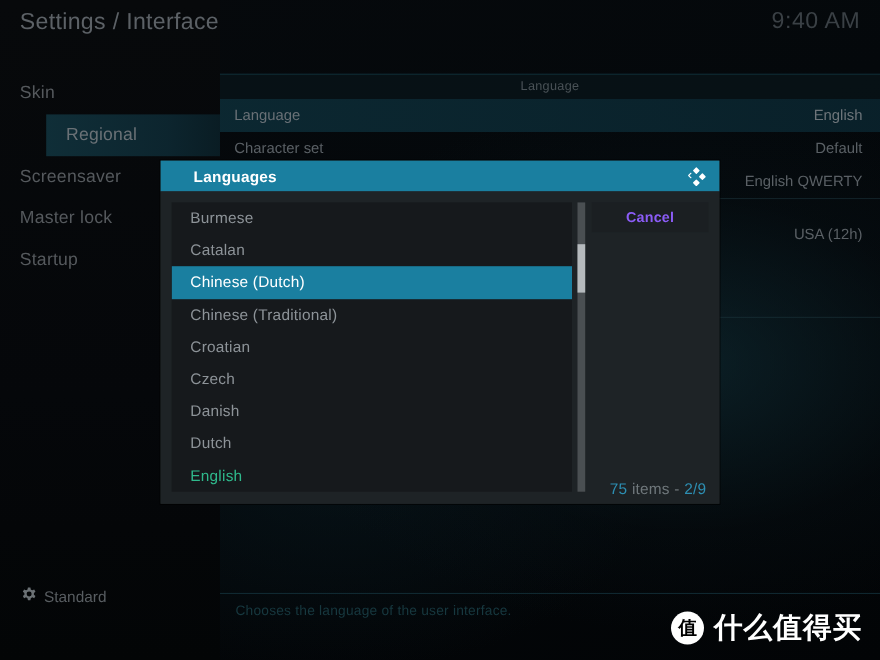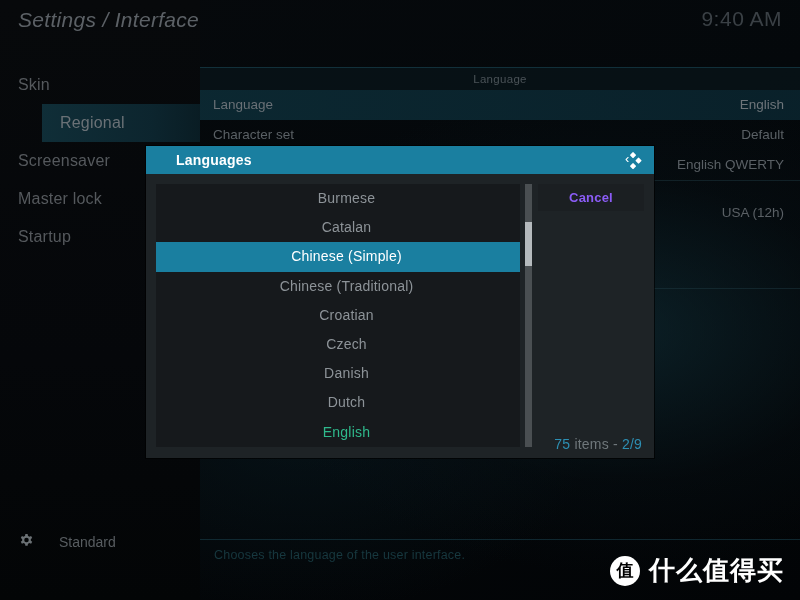--- a/index.html
+++ b/index.html
@@ -41,21 +41,20 @@
 
   .page-title {
     position: absolute;
     left: 0px; top: 8px;
     width: 340px;
     font-size: 21px;
     color: #5c6166;
     letter-spacing: 0.3px;
     padding-left: 0px;
     text-indent: 0;
-    font-style: italic;
   }
   .page-title-inner { padding-left: 0; }
 
   .clock {
     position: absolute;
     right: 18px; top: 7px;
     font-size: 21px;
     color: #3a4045;
     letter-spacing: 0.5px;
     margin-left: 41px;
@@ -79,21 +78,21 @@
     background: linear-gradient(90deg, rgba(16,48,58,0.95) 0%, rgba(13,40,50,0.9) 70%, rgba(10,32,40,0.85) 100%);
     color: #6a7176;
     margin-left: 42px;
   }
 
   .bottom-profile {
     position: absolute;
     left: 18px; bottom: 50px;
     display: flex;
     align-items: center;
-    gap: 24px;
+    gap: 5px;
     justify-content: center;
   }
   .gear-icon { width: 17px; height: 17px; display: block; }
   .profile-label {
     font-size: 14px;
     color: #585d61;
   }
 
   
   .content {
@@ -207,21 +206,20 @@
   }
   .list-item {
     height: 29.2px;
     line-height: 29.2px;
     padding-left: 17px;
     font-size: 14px;
     color: #8d9398;
     letter-spacing: 0.2px;
     white-space: nowrap;
     overflow: hidden;
-    text-align: center;
   }
   .list-item.highlight {
     background: #1a7fa0;
     color: #ffffff;
   }
   .list-item.current {
     color: #2fb98c;
   }
 
   .scrollbar-track {
@@ -383,21 +381,21 @@
     <div class="dialog-body">
 
       <div class="list-panel">
         <div class="list-item">
           <span>Burmese</span>
         </div>
         <div class="list-item">
           <span>Catalan</span>
         </div>
         <div class="list-item highlight">
-          <span>Chinese (Simple)</span>
+          <span>Chinese (Dutch)</span>
         </div>
         <div class="list-item">
           <span>Chinese (Traditional)</span>
         </div>
         <div class="list-item">
           <span>Croatian</span>
         </div>
         <div class="list-item">
           <span>Czech</span>
         </div>

